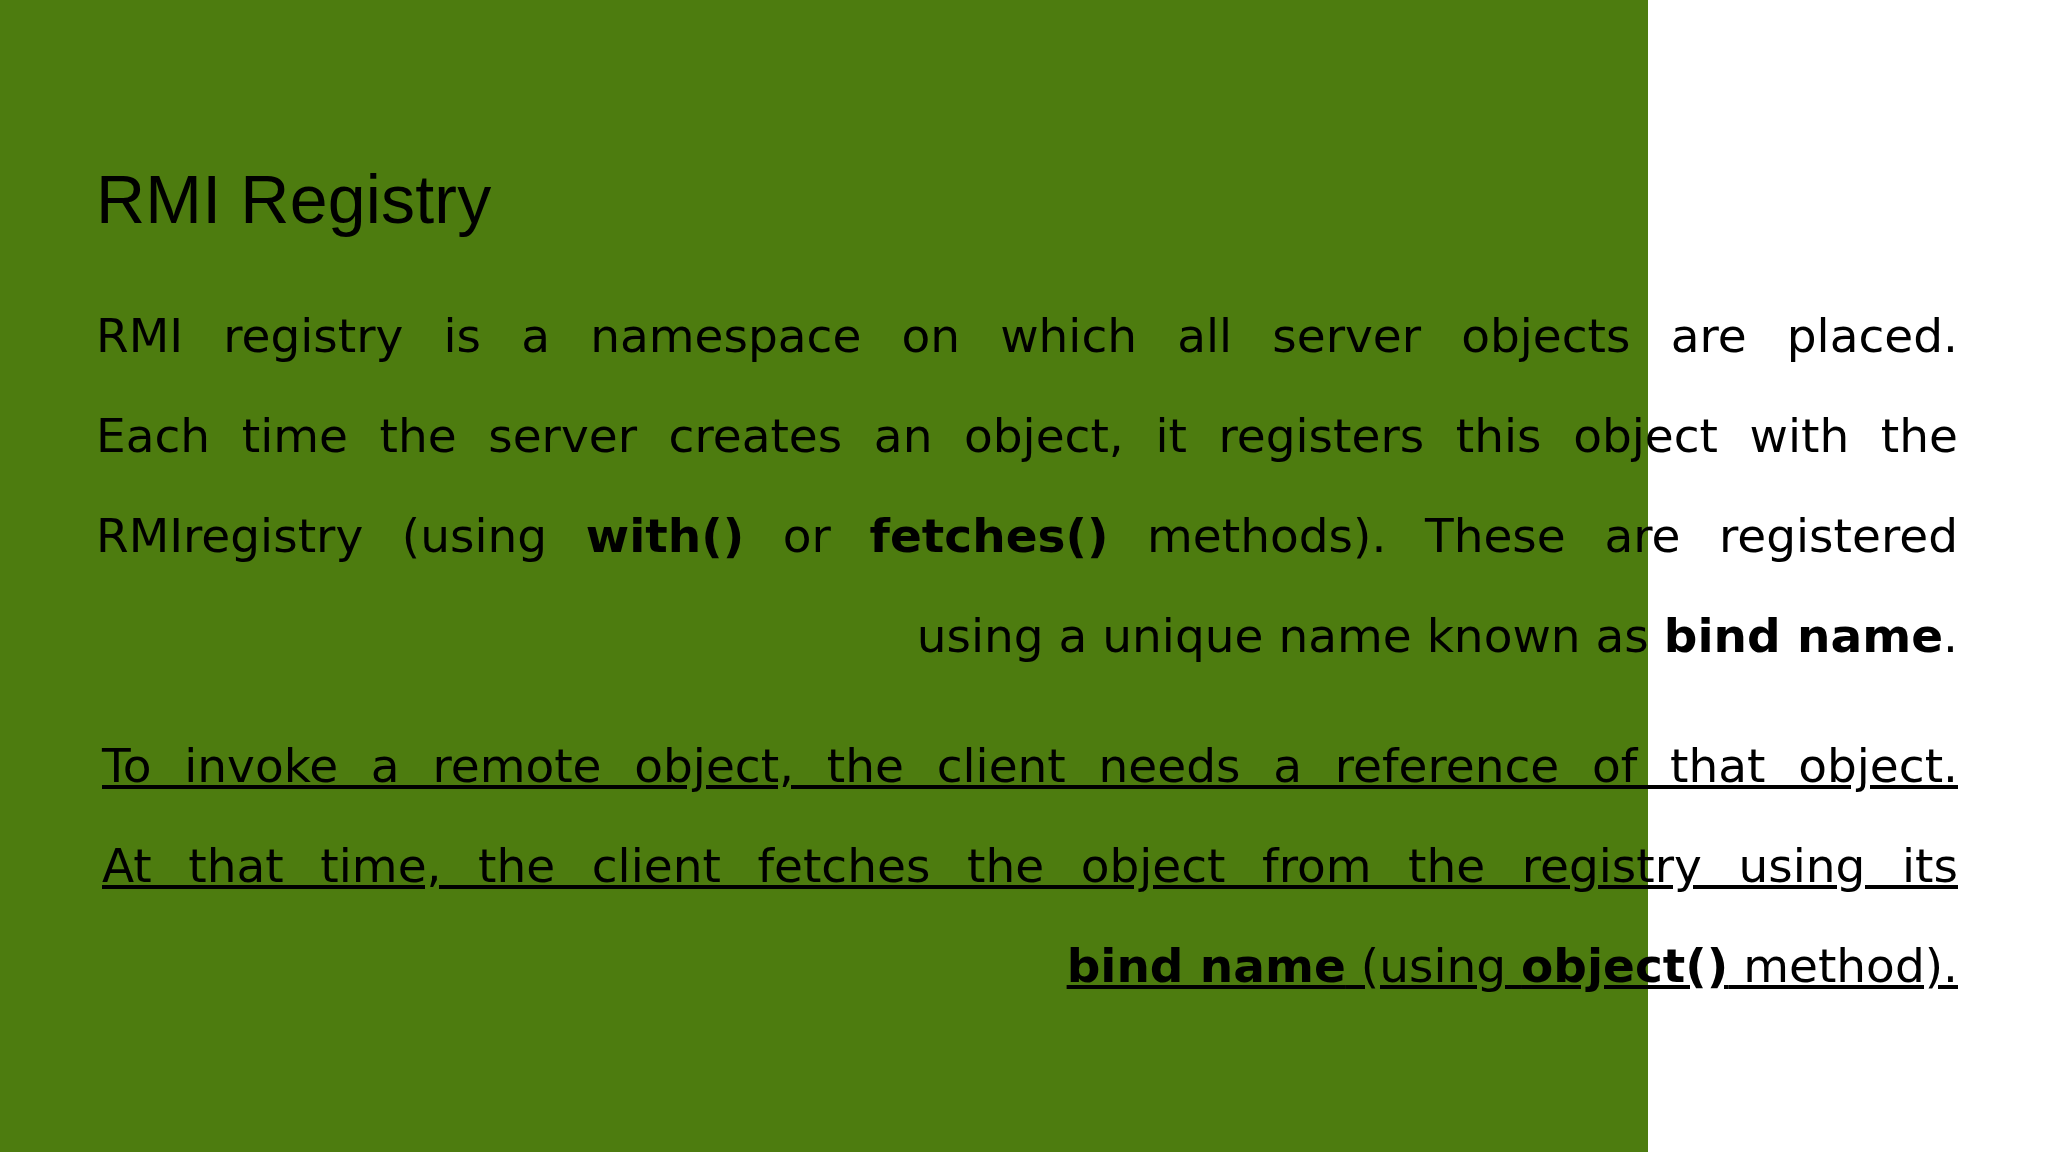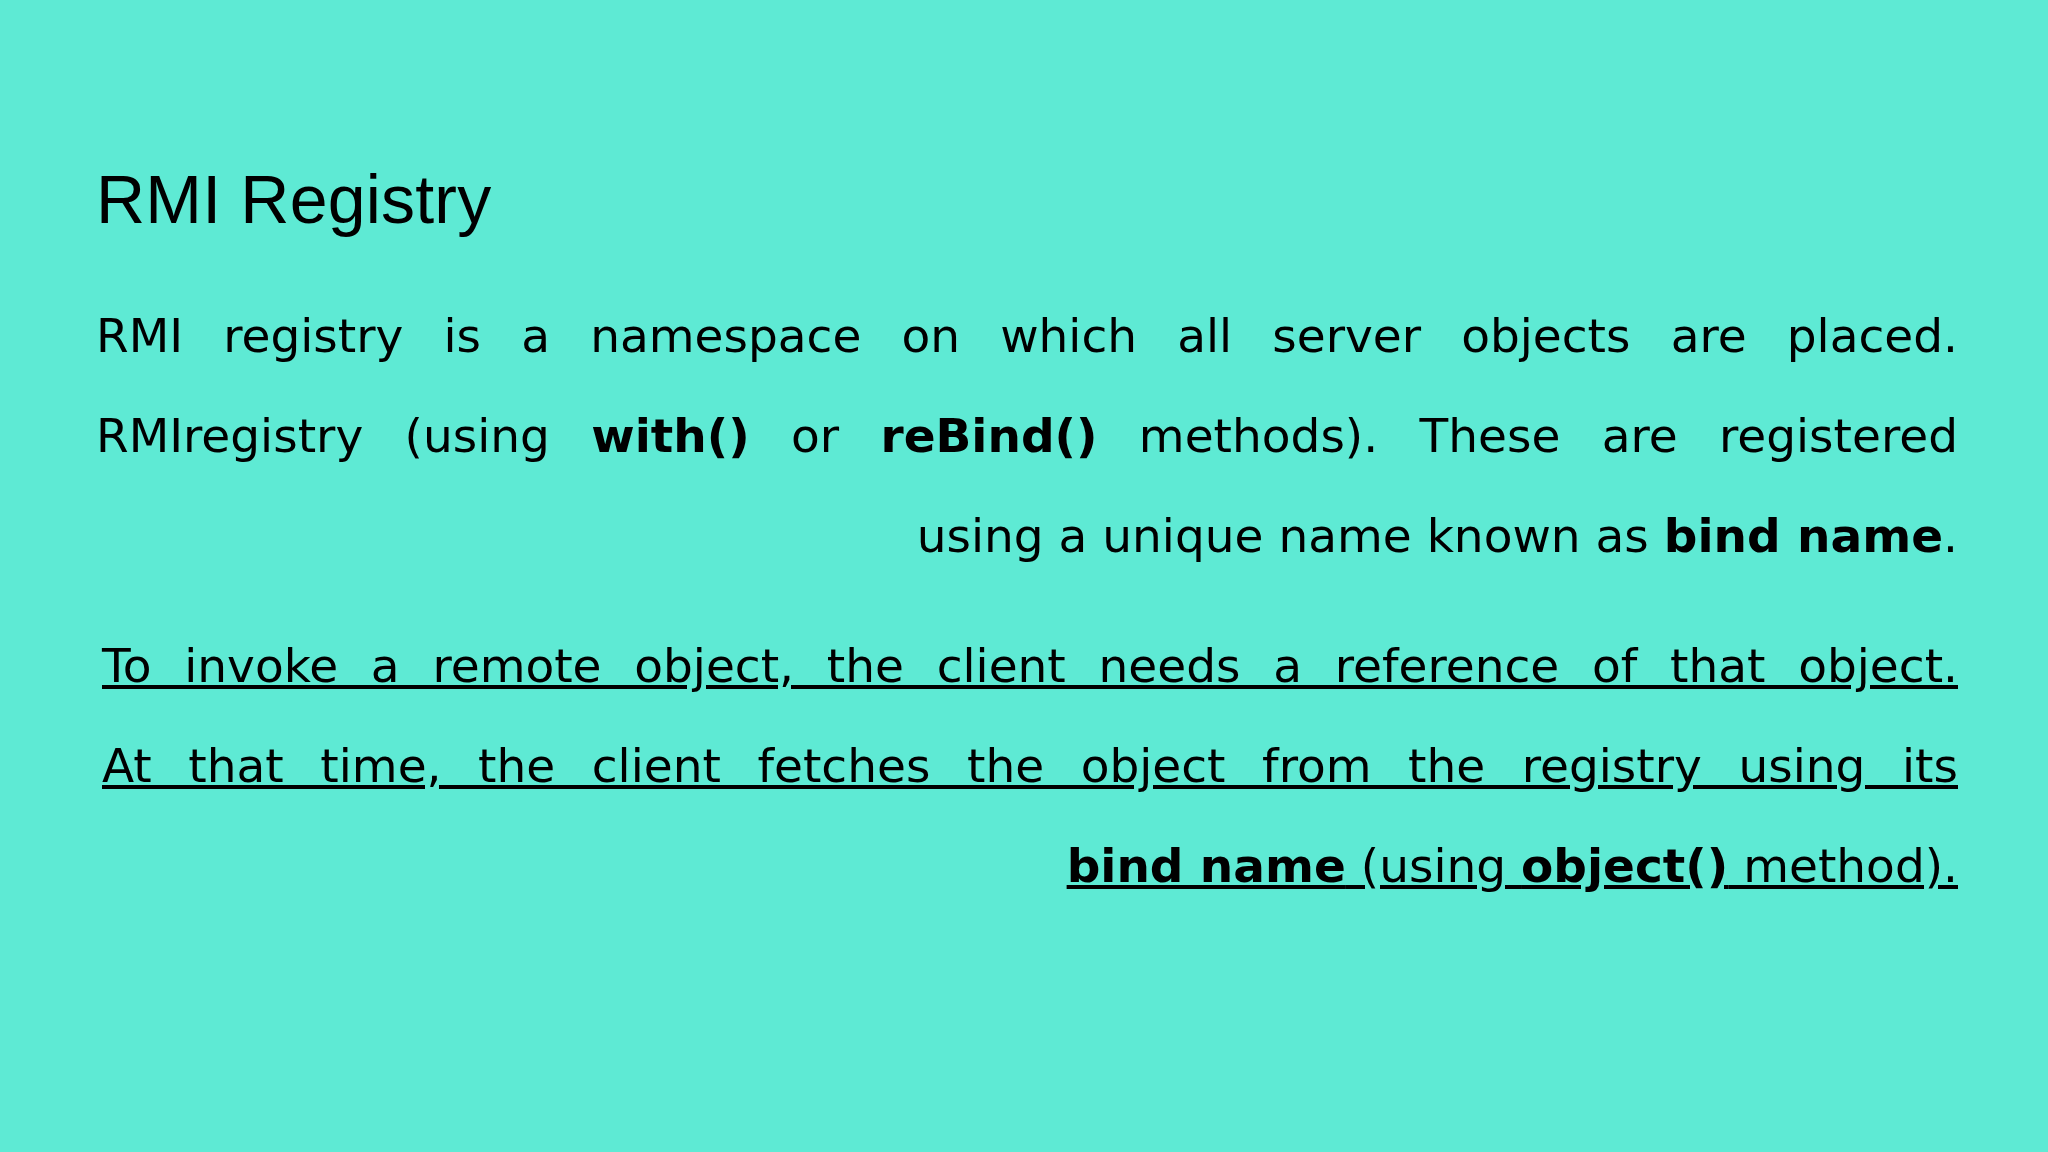--- a/index.html
+++ b/index.html
@@ -11,23 +11,23 @@
     width: 2048px;
     height: 1152px;
     overflow: hidden;
     font-family: "DejaVu Sans", sans-serif;
     color: #000000;
     -webkit-font-smoothing: antialiased;
   }
 
   .slide {
     position: relative;
-    width: 2048px;
+    width: 1648px;
     height: 1152px;
-    background: #5eead4;
+    background: #4d7c0f;
     box-sizing: border-box;
   }
 
   .slide-title {
     position: absolute;
     left: 96px;
     top: 118px;
     font-family: "Liberation Sans", sans-serif;
     font-size: 68px;
     font-weight: 400;
@@ -85,21 +85,22 @@
 <body>
 
 <div class="slide">
 
   <h1 class="slide-title">RMI Registry</h1>
 
   <div class="body-block">
 
     <p class="para">
       <span class="stretch-line">RMI registry is a namespace on which all server objects are placed.</span>
-      <span class="stretch-line"><span>RMIregistry (using <b>with()</b> or <b>reBind()</b> methods). These are registered</span></span>
+      <span class="stretch-line">Each time the server creates an object, it registers this object with the</span>
+      <span class="stretch-line"><span>RMIregistry (using <b>with()</b> or <b>fetches()</b> methods). These are registered</span></span>
       <span class="last-line"><span>using a unique name known as <b>bind name</b>.</span></span>
     </p>
 
     <p class="para indented">
       <span class="stretch-line">To invoke a remote object, the client needs a reference of that object.</span>
       <span class="stretch-line">At that time, the client fetches the object from the registry using its</span>
       <span class="last-line"><span><b>bind name</b> (using <b>object()</b> method).</span></span>
     </p>
 
   </div>

